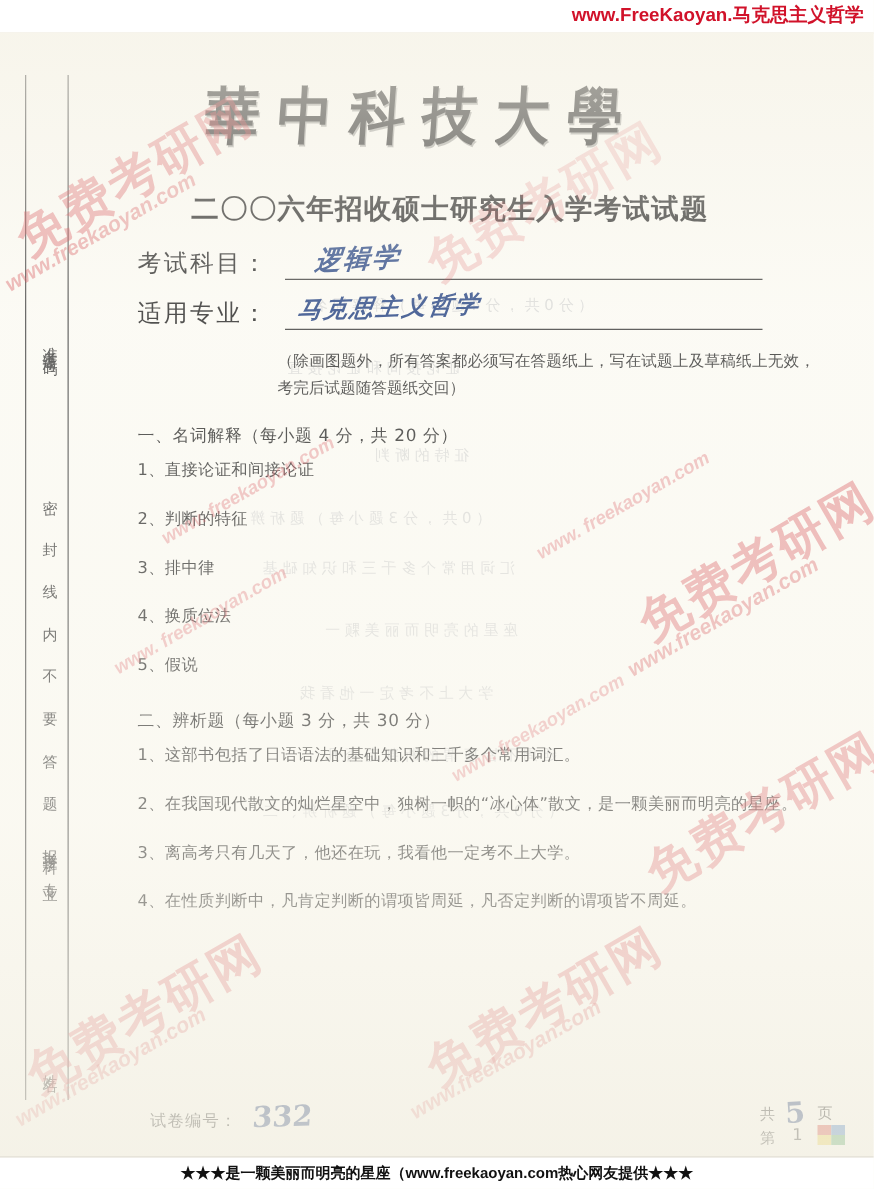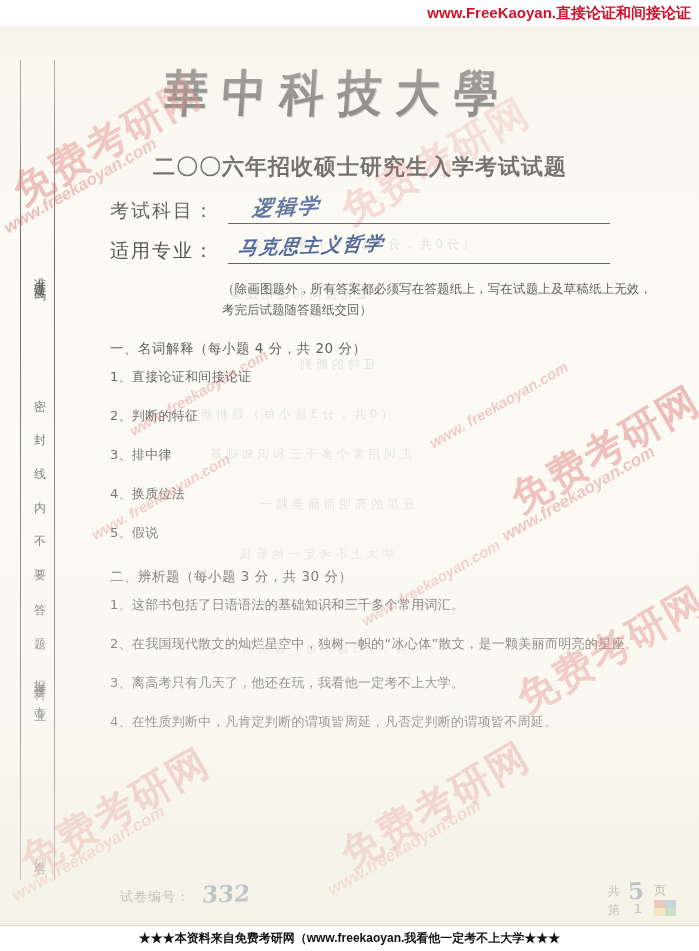--- a/index.html
+++ b/index.html
@@ -324,21 +324,21 @@
     color: rgba(90, 95, 110, 0.22);
     transform: scaleX(-1);
     white-space: nowrap;
     pointer-events: none;
   }
 </style>
 </head>
 <body>
 
 <div id="top-banner">
-  <span class="banner-text">www.FreeKaoyan.直接论证和间接论证</span>
+  <span class="banner-text">www.FreeKaoyan.马克思主义哲学</span>
 </div>
 
 <div id="sheet">
 
   <div class="bleed" style="top:210px; left:250px;">（ 分 0 共 ， 分 4 题 小 每 ） 释 解 词 名</div>
   <div class="bleed" style="top:260px; left:230px;">证 论 接 间 和 证 论 接 直</div>
   <div class="bleed" style="top:330px; left:300px;">征 特 的 断 判</div>
   <div class="bleed" style="top:380px; left:200px;">（ 0 共 ， 分 3 题 小 每 ） 题 析 辨</div>
   <div class="bleed" style="top:420px; left:210px;">汇 词 用 常 个 多 千 三 和 识 知 础 基</div>
   <div class="bleed" style="top:470px; left:260px;">座 星 的 亮 明 而 丽 美 颗 一</div>
@@ -429,14 +429,14 @@
 
   <div class="wm big" style="top: 752px; left: 330px;">免费考研网</div>
   <div class="wm url" style="top: 812px; left: 318px;">www.freekaoyan.com</div>
 
   <div class="wm big" style="top: 596px; left: 506px;">免费考研网</div>
 
   <div id="paper-tint"></div>
 </div>
 
 <div id="bottom-strip">
-  <span class="strip-text">★★★本资料来自免费考研网（www.freekaoyan.我看他一定考不上大学★★★</span>
+  <span class="strip-text">★★★是一颗美丽而明亮的星座（www.freekaoyan.com热心网友提供★★★</span>
 </div>
 
 </body></html>

